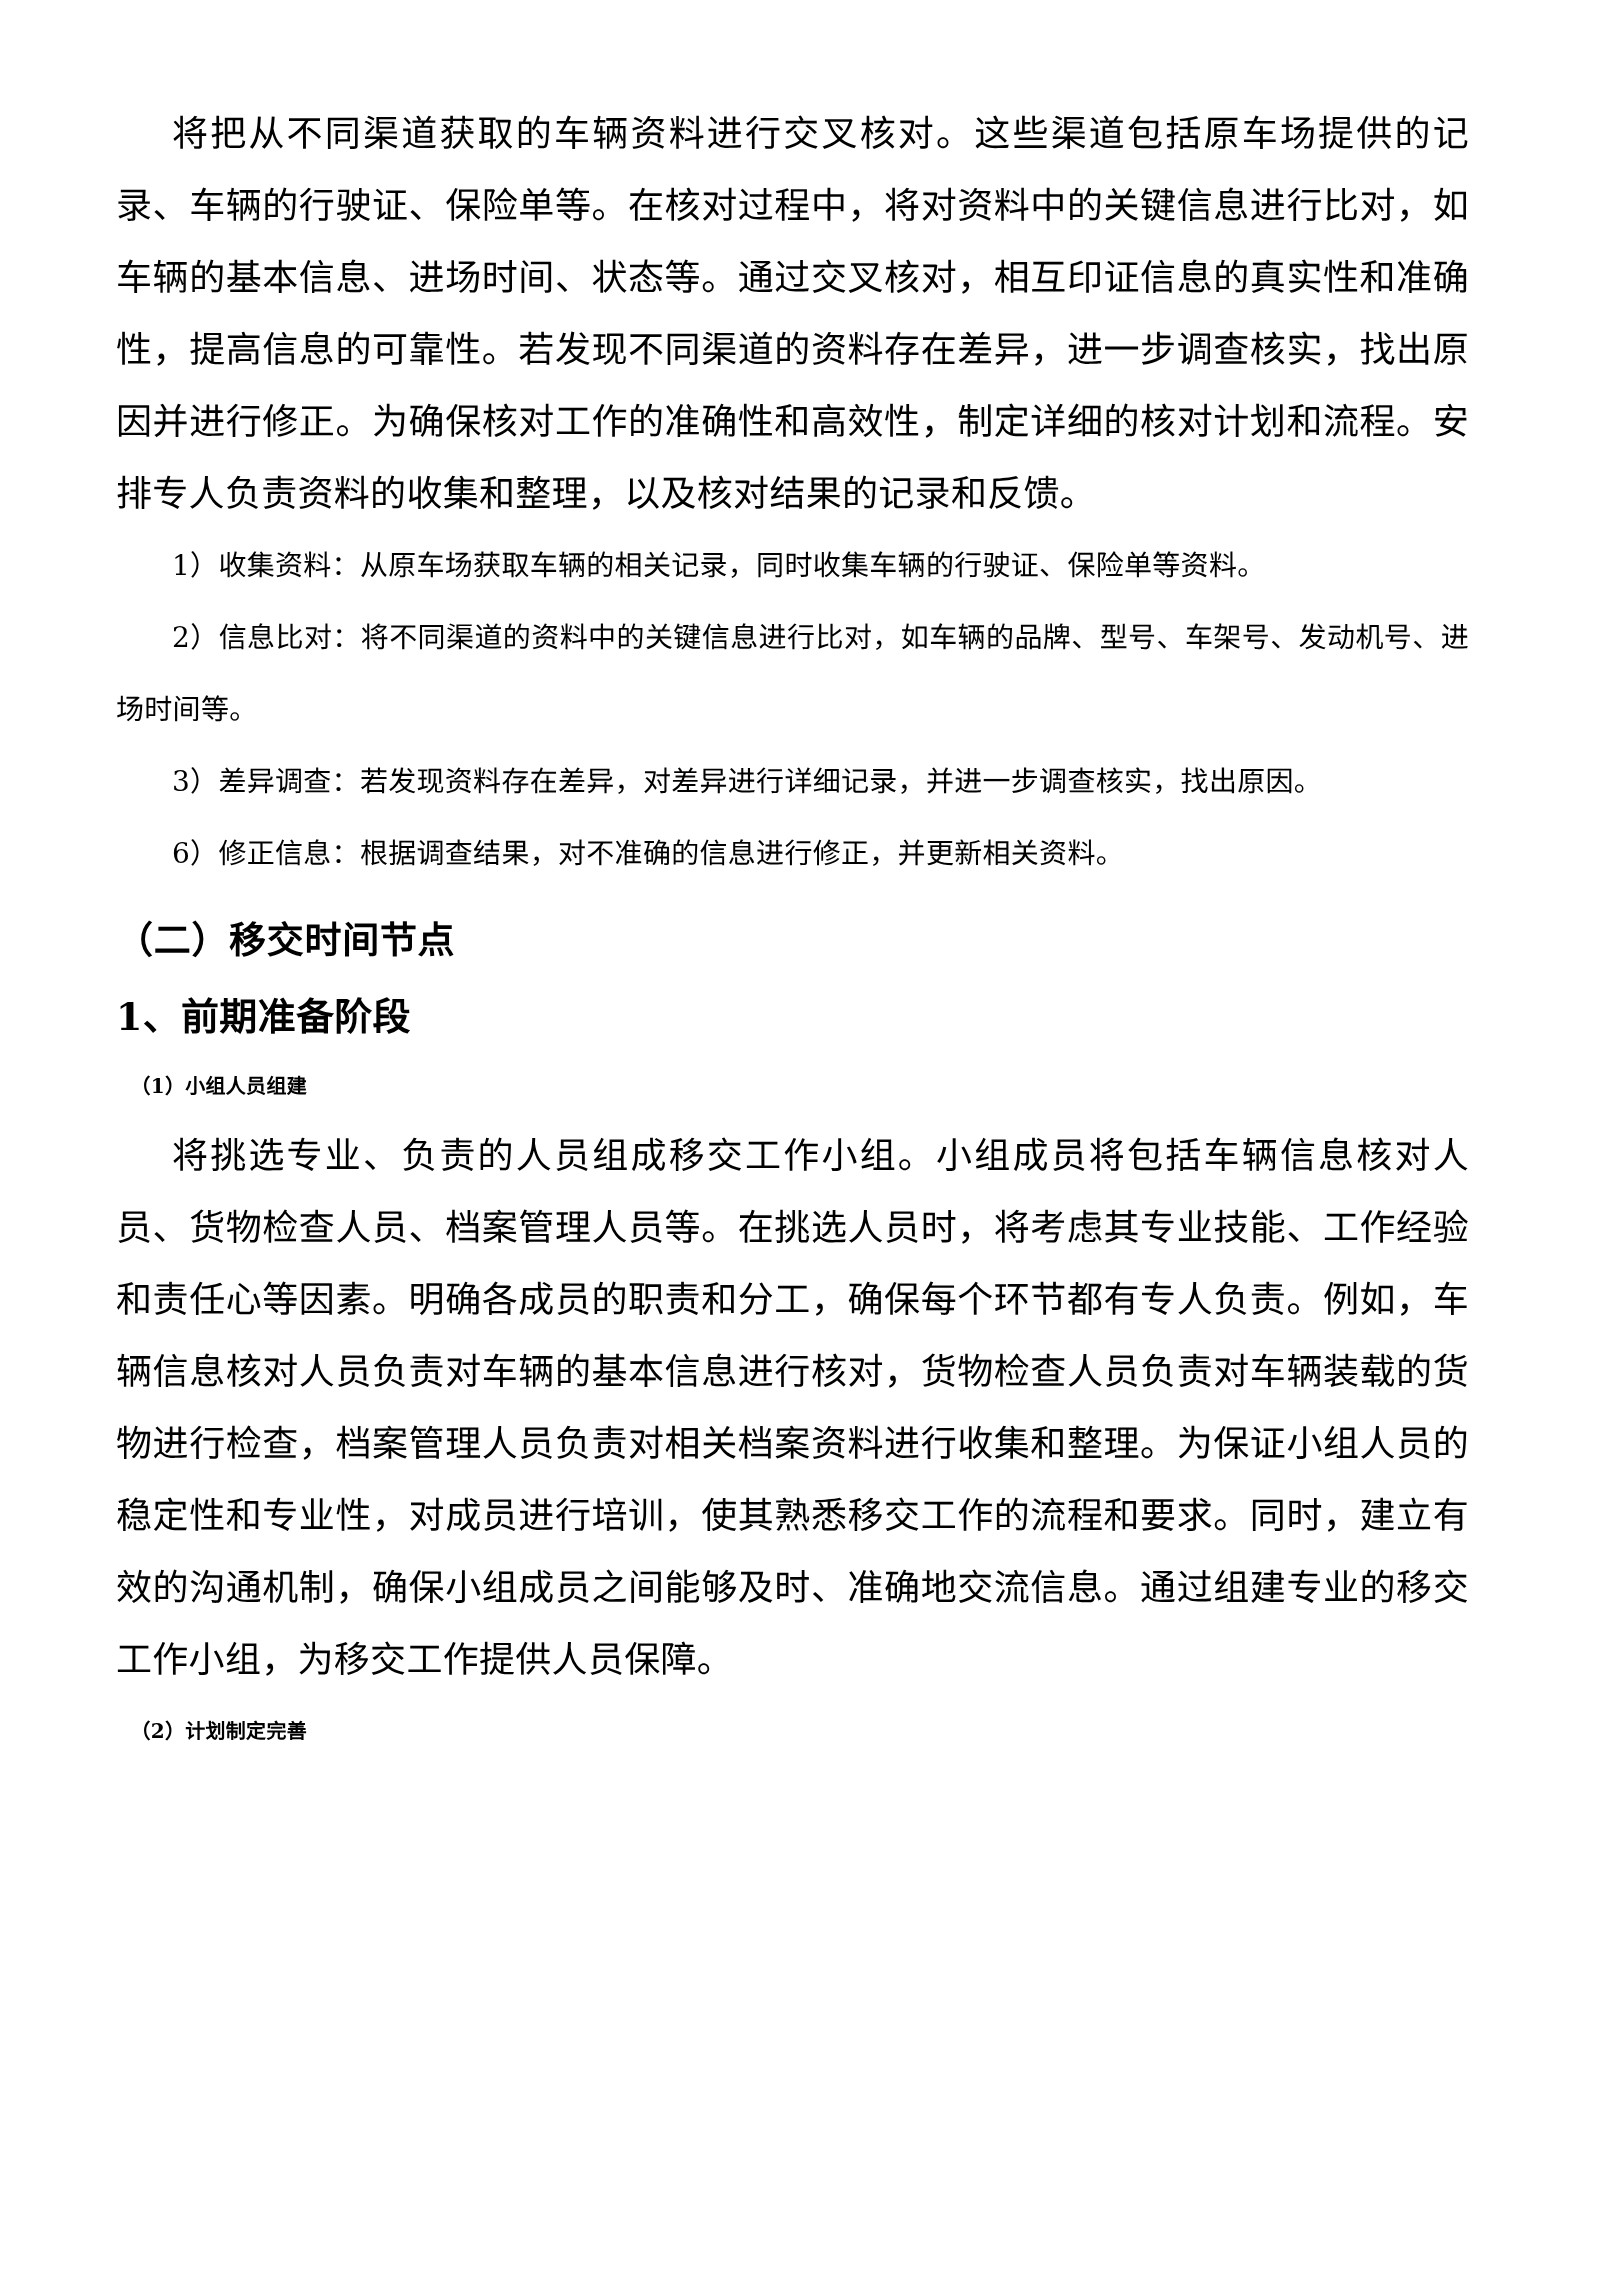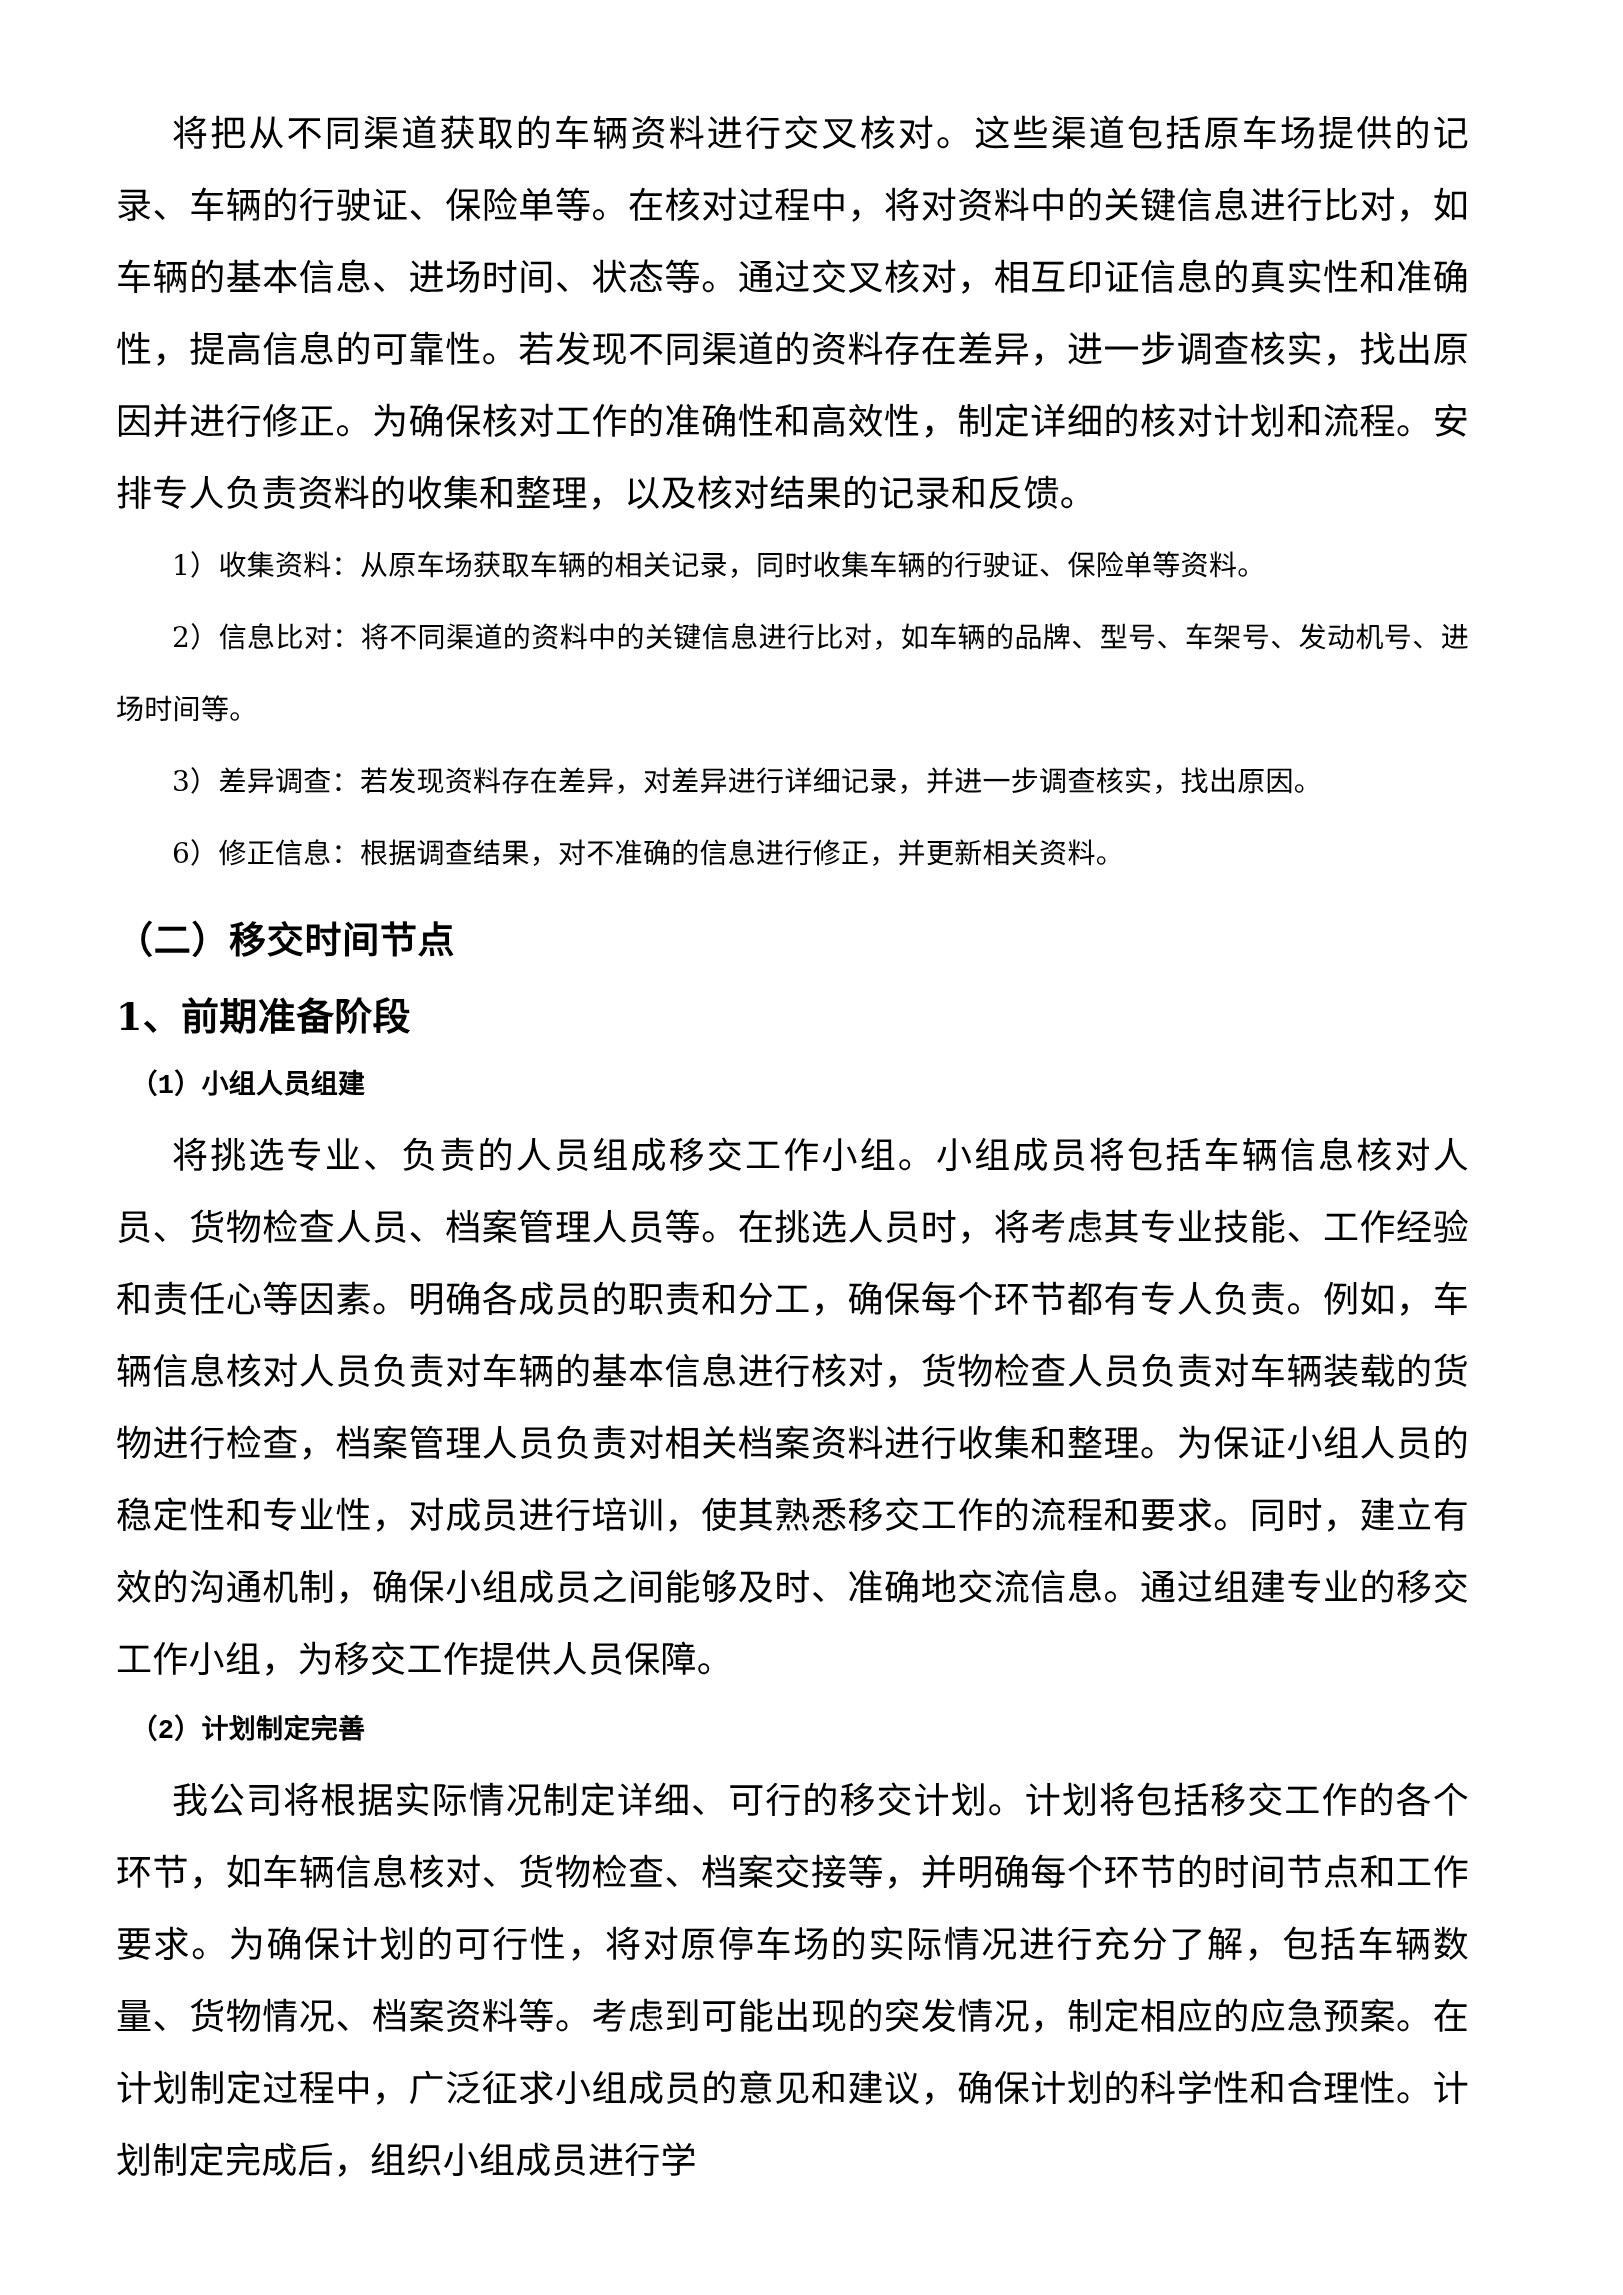--- a/index.html
+++ b/index.html
@@ -53,27 +53,26 @@
   }
   .heading-3 {
     font-size: 38px;
     line-height: 68px;
     font-weight: bold;
     margin: 3.9px 0 0 0;
     text-indent: 0;
     letter-spacing: 0.3px;
   }
   .heading-4 {
-    font-size: 27px;
+    font-size: 20px;
     line-height: 68px;
     font-weight: bold;
     margin: 1.3px 0 0 0;
     text-indent: 14.4px;
     letter-spacing: 0.3px;
-    font-family: Liberation Mono, monospace;
   }
 </style>
 </head>
 <body>
 
 <div class="page">
 
   <p class="body-text">将把从不同渠道获取的车辆资料进行交叉核对。这些渠道包括原车场提供的记录、车辆的行驶证、保险单等。在核对过程中，将对资料中的关键信息进行比对，如车辆的基本信息、进场时间、状态等。通过交叉核对，相互印证信息的真实性和准确性，提高信息的可靠性。若发现不同渠道的资料存在差异，进一步调查核实，找出原因并进行修正。为确保核对工作的准确性和高效性，制定详细的核对计划和流程。安排专人负责资料的收集和整理，以及核对结果的记录和反馈。</p>
 
   <p class="list-item">1）收集资料：从原车场获取车辆的相关记录，同时收集车辆的行驶证、保险单等资料。</p>
@@ -88,16 +87,15 @@
   <h2 class="heading-2">（二）移交时间节点</h2>
 
   <h3 class="heading-3">1、前期准备阶段</h3>
 
   <h4 class="heading-4">（1）小组人员组建</h4>
 
   <p class="body-text">将挑选专业、负责的人员组成移交工作小组。小组成员将包括车辆信息核对人员、货物检查人员、档案管理人员等。在挑选人员时，将考虑其专业技能、工作经验和责任心等因素。明确各成员的职责和分工，确保每个环节都有专人负责。例如，车辆信息核对人员负责对车辆的基本信息进行核对，货物检查人员负责对车辆装载的货物进行检查，档案管理人员负责对相关档案资料进行收集和整理。为保证小组人员的稳定性和专业性，对成员进行培训，使其熟悉移交工作的流程和要求。同时，建立有效的沟通机制，确保小组成员之间能够及时、准确地交流信息。通过组建专业的移交工作小组，为移交工作提供人员保障。</p>
 
   <h4 class="heading-4">（2）计划制定完善</h4>
 
-  <p class="body-text">我公司将根据实际情况制定详细、可行的移交计划。计划将包括移交工作的各个环节，如车辆信息核对、货物检查、档案交接等，并明确每个环节的时间节点和工作要求。为确保计划的可行性，将对原停车场的实际情况进行充分了解，包括车辆数量、货物情况、档案资料等。考虑到可能出现的突发情况，制定相应的应急预案。在计划制定过程中，广泛征求小组成员的意见和建议，确保计划的科学性和合理性。计划制定完成后，组织小组成员进行学</p>
 
 </div>
 
 
 </body></html>

